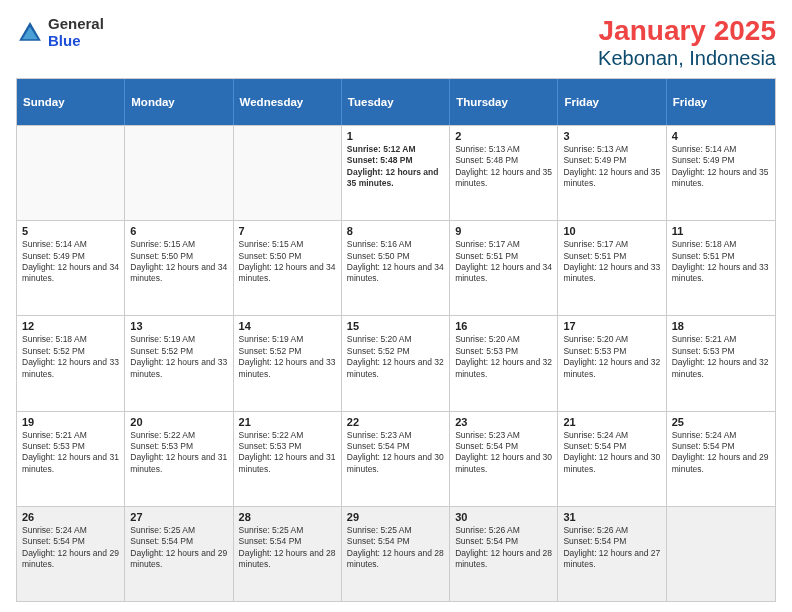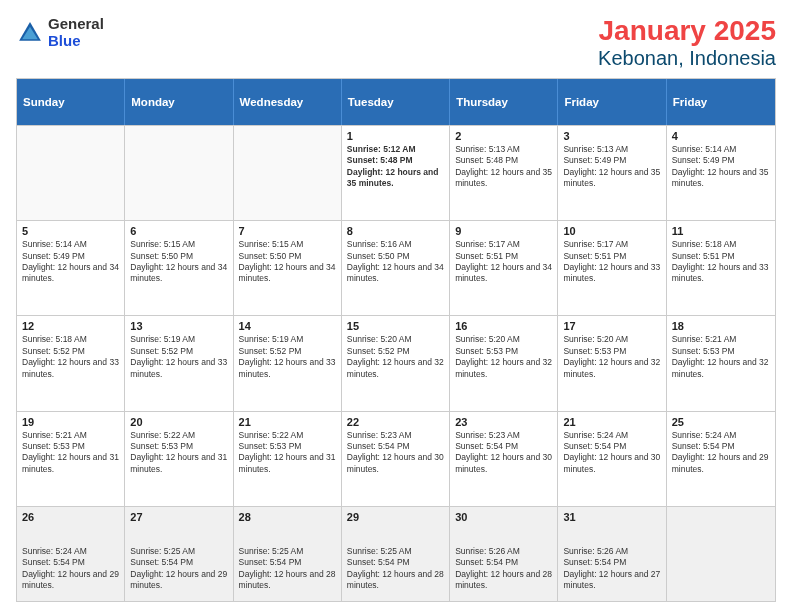--- a/index.html
+++ b/index.html
@@ -96,21 +96,21 @@
       padding: 4px 5px;
       font-size: 9px;
       color: #333;
       background: #fff;
       display: flex;
       flex-direction: column;
       min-height: 0;
     }
     .cal-cell:last-child { border-right: none; }
     .cal-cell.empty { background: #f9f9f9; }
-    .cal-cell.last-row-shaded { background: #f0f0f0; gap: 21px; }
+    .cal-cell.last-row-shaded { background: #f0f0f0; }
     .day-number {
       font-size: 11px;
       font-weight: bold;
       color: #222;
       margin-bottom: 2px;
     }
     .day-info {
       font-size: 8.5px;
       color: #333;
       line-height: 1.35;

